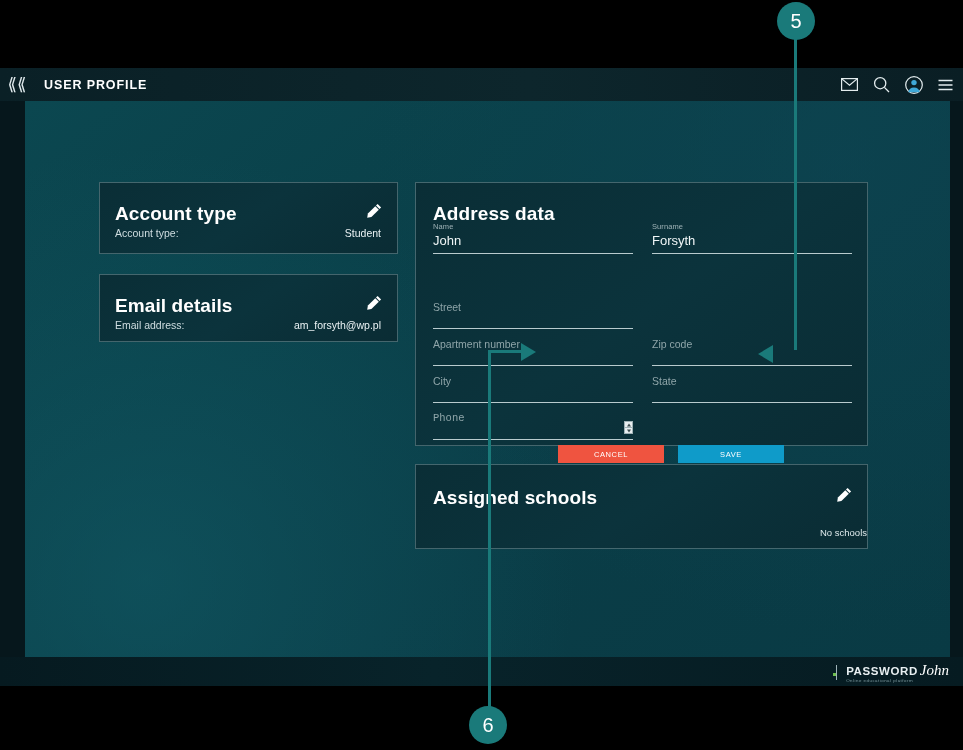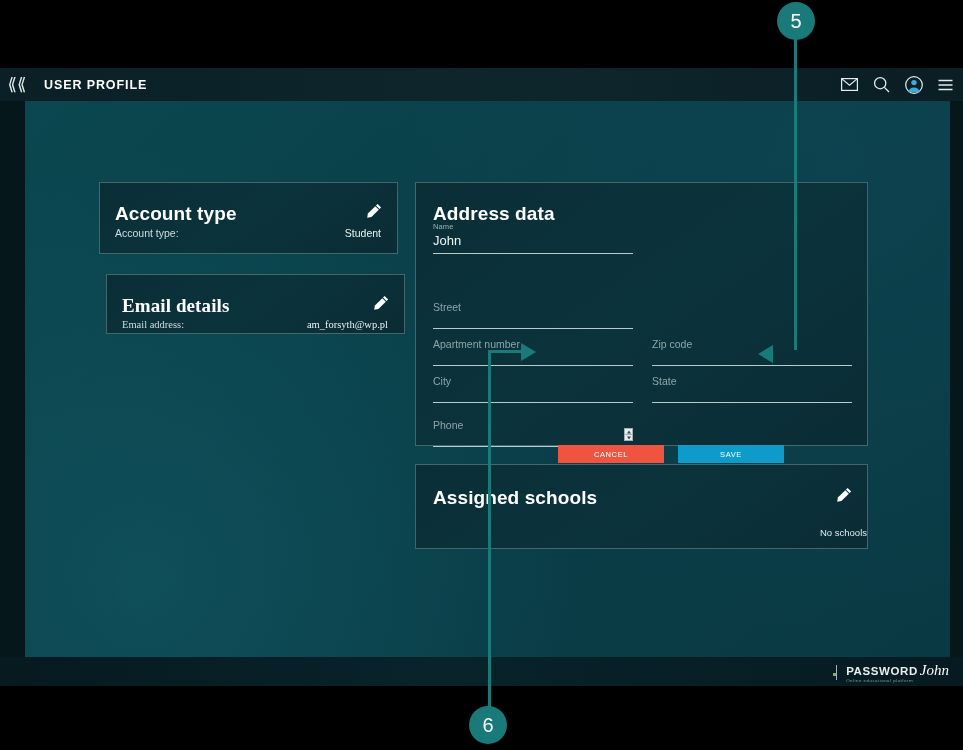--- a/index.html
+++ b/index.html
@@ -167,21 +167,21 @@
   .pencil {
     position: absolute;
     width: 15px; height: 15px;
     cursor: pointer;
     color: #ffffff;
   }
   .pencil svg { display: block; }
 
   
   #panel-account { left: 74px; top: 81px; width: 299px; height: 72px; }
-  #panel-email   { left: 81px; top: 173px; width: 299px; height: 60px; font-family: Liberation Serif, serif; }
+  #panel-email   { left: 74px; top: 173px; width: 299px; height: 68px; }
   #panel-password{ left: 74px; top: 265px; width: 299px; height: 57px; }
 
   .pl-title { position: absolute; left: 15px; top: 20px; }
   .pl-rowlabel { position: absolute; left: 15px; top: 44px; }
   .pl-rowvalue { position: absolute; right: 16px; top: 44px; }
   .pl-pencil  { right: 15px; top: 20px; }
 
   #btn-change-password {
     position: absolute;
     right: 15px; top: 16px;
@@ -394,20 +394,25 @@
 
       <div class="panel" id="panel-address">
         <div class="panel-title" id="addr-title">Address data</div>
 
         <div class="field" style="left:17px; top:39px;">
           <span class="flabel">Name</span>
           <span class="fvalue">John</span>
           <span class="fline"></span>
         </div>
 
+        <div class="field" style="left:236px; top:39px;">
+          <span class="flabel">Surname</span>
+          <span class="fvalue">Forsyth</span>
+          <span class="fline"></span>
+        </div>
 
         <div class="field" style="left:17px; top:114px;">
           <span class="fplace">Street</span>
           <span class="fline"></span>
         </div>
 
 
         <div class="field" style="left:17px; top:151px;">
           <span class="fplace">Apartment number</span>
           <span class="fline"></span>
@@ -421,21 +426,21 @@
         <div class="field" style="left:17px; top:188px;">
           <span class="fplace">City</span>
           <span class="fline"></span>
         </div>
 
         <div class="field" style="left:236px; top:188px;">
           <span class="fplace">State</span>
           <span class="fline"></span>
         </div>
 
-        <div class="field" style="left:17px; top:232px;">
+        <div class="field" style="left:17px; top:225px;font-family:Liberation Mono, monospace;">
           <span class="fplace">Phone</span>
           <span class="spinner">
             <span class="sp-half sp-up"></span>
             <span class="sp-div"></span>
             <span class="sp-half sp-down"></span>
           </span>
           <span class="fline"></span>
         </div>
 
         <button id="btn-cancel">CANCEL</button>

